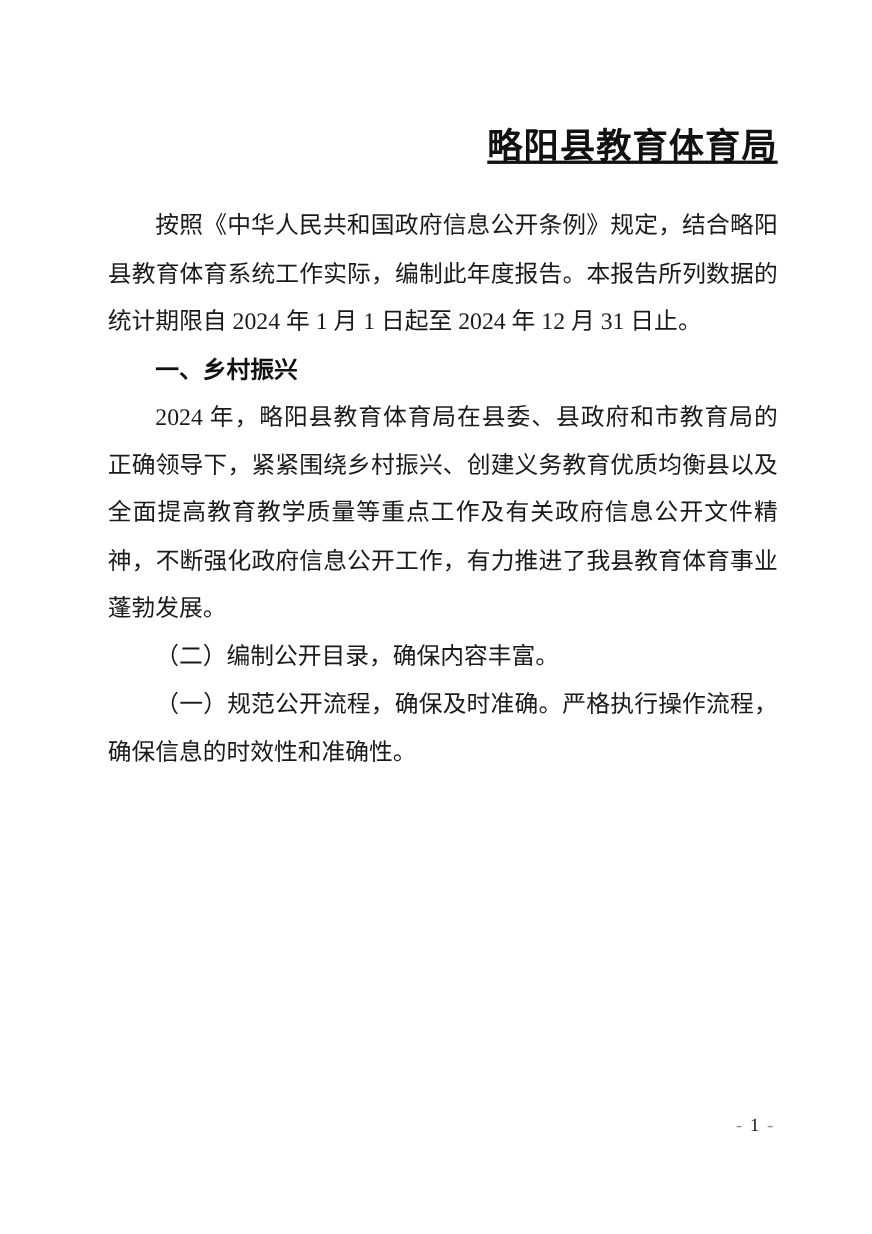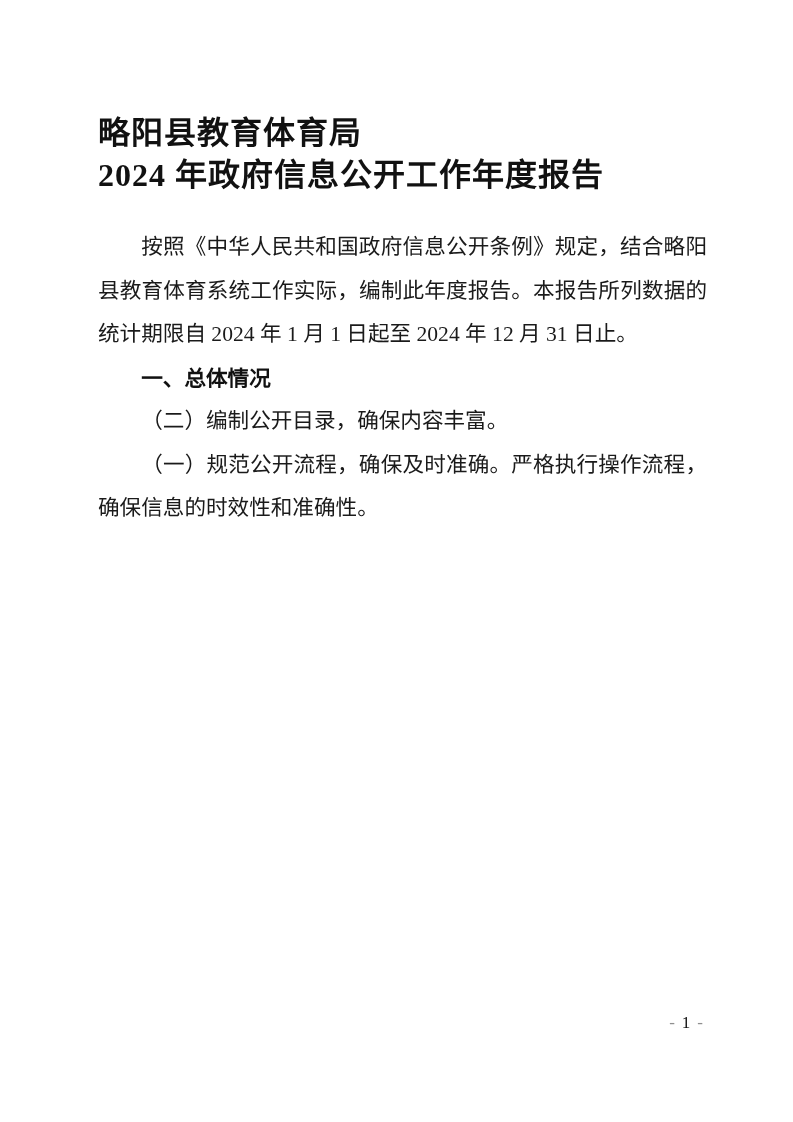--- a/index.html
+++ b/index.html
@@ -17,26 +17,27 @@
     color: #1a1a1a;
   }
   .content {
     position: absolute;
     left: 98px;
     top: 0;
     width: 609px;
   }
   .doc-title {
     margin: 112px 0 30px 0;
-    text-align: left;
+    text-align: right;
     font-size: 32px;
     line-height: 42px;
     font-weight: 700;
     color: #111111;
     letter-spacing: 1px;
+    text-decoration: underline;
   }
   .doc-title .title-line {
     display: block;
   }
   .body-text {
     font-size: 21.6px;
     line-height: 43.5px;
     text-align: justify;
   }
   .body-text p {
@@ -75,28 +76,28 @@
   }
 </style>
 </head>
 <body>
 
 <div class="page">
   <div class="content">
 
     <h1 class="doc-title">
       <span class="title-line">略阳县教育体育局</span>
-      <span class="title-line">2024 年政府信息公开工作年度报告</span>
     </h1>
 
     <div class="body-text">
       <p>按照《中华人民共和国政府信息公开条例》规定，结合略阳县教育体育系统工作实际，编制此年度报告。本报告所列数据的统计期限自 2024 年 1 月 1 日起至 2024 年 12 月 31 日止。</p>
 
-      <h2 class="section-heading">一、总体情况</h2>
+      <h2 class="section-heading">一、乡村振兴</h2>
 
+      <p>2024 年，略阳县教育体育局在县委、县政府和市教育局的正确领导下，紧紧围绕乡村振兴、创建义务教育优质均衡县以及全面提高教育教学质量等重点工作及有关政府信息公开文件精神，不断强化政府信息公开工作，有力推进了我县教育体育事业蓬勃发展。</p>
 
       <p>（二）编制公开目录，确保内容丰富。</p>
 
       <p>（一）规范公开流程，确保及时准确。严格执行操作流程，确保信息的时效性和准确性。</p>
 
     </div>
   </div>
 
   <div class="page-footer">
     <span class="footer-dash">-</span><span class="footer-num">1</span><span class="footer-dash">-</span>

